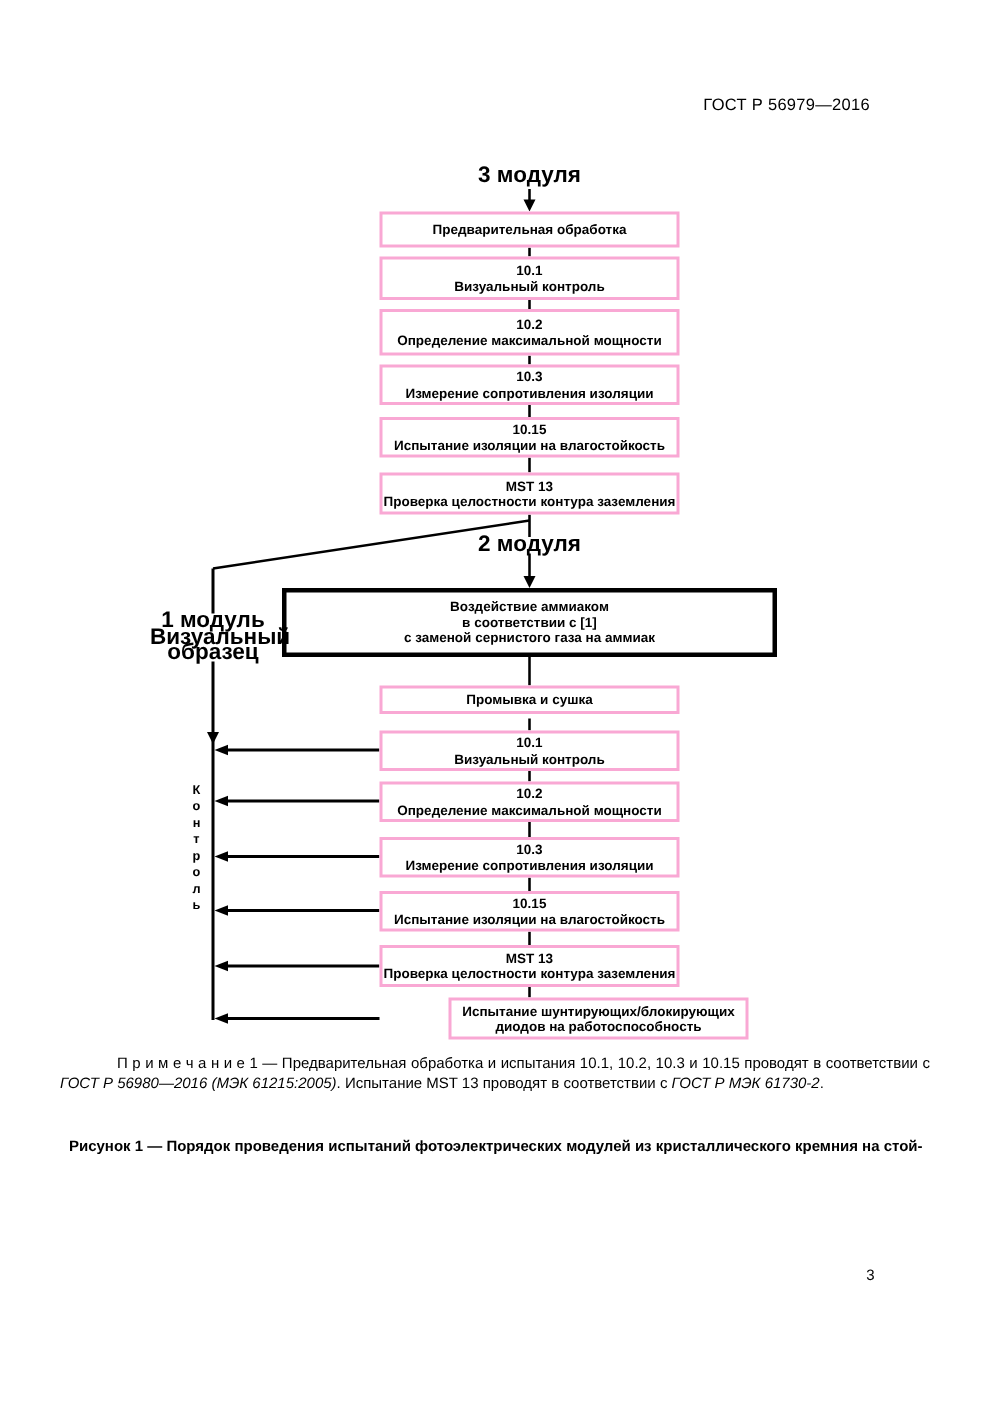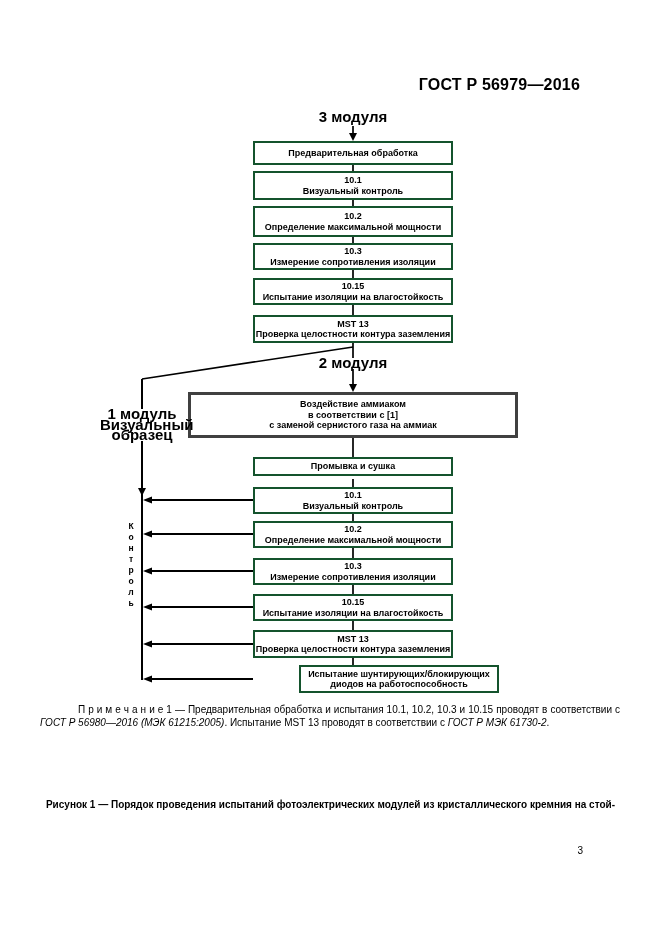--- a/index.html
+++ b/index.html
@@ -3,34 +3,34 @@
 <meta charset="utf-8">
 <style>
   html,body{margin:0;padding:0;}
   body{
     width:661px;height:936px;position:relative;background:#ffffff;
     font-family:"Liberation Sans","DejaVu Sans",sans-serif;color:#000;
     overflow:hidden;
   }
   
   .doc-number{
-    position:absolute;top:76px;right:81px;
-    font-size:16px;font-weight:bold;letter-spacing:0.2px;
+    position:absolute;top:64px;right:81px;
+    font-size:11px;font-weight:normal;letter-spacing:0.2px;
   }
   
   .fbox{
     position:absolute;left:253px;width:200px;
-    border:2px solid #14532d;background:#fff;box-sizing:border-box;
+    border:2px solid #f9a8d4;background:#fff;box-sizing:border-box;
     display:flex;flex-direction:column;justify-content:center;align-items:center;
     font-size:9px;font-weight:bold;line-height:10.5px;text-align:center;
   }
   .fbox span{display:block;white-space:nowrap;}
   .bigbox{
     position:absolute;left:188px;top:392px;width:330px;height:46px;
-    border:3px solid #404040;background:#fff;box-sizing:border-box;
+    border:3px solid #000000;background:#fff;box-sizing:border-box;
     display:flex;flex-direction:column;justify-content:center;align-items:center;
     font-size:9px;font-weight:bold;line-height:10.5px;text-align:center;
   }
   .flow-label{
     position:absolute;text-align:center;font-size:15px;font-weight:bold;
     line-height:10.5px;background:#fff;z-index:3;
   }
   .vertical-word{
     position:absolute;left:123px;top:521px;width:16px;
     font-size:8.5px;font-weight:bold;line-height:11px;text-align:center;z-index:3;
@@ -39,21 +39,21 @@
   .fbox,.bigbox{z-index:2;}
   
   .note{
     position:absolute;left:40px;top:703px;width:580px;
     font-size:10px;line-height:13px;text-align:justify;text-indent:38px;
   }
   .note i{font-style:italic;}
   
   .caption{
     position:absolute;left:45px;top:758px;width:571px;
-    font-size:10px;font-weight:bold;line-height:13px;text-align:center;margin-top:40px;
+    font-size:10px;font-weight:bold;line-height:13px;text-align:center;
   }
   .page-number{
     position:absolute;top:845px;right:78px;font-size:10px;
   }
 </style>
 </head>
 <body>
 
 <div class="doc-number">ГОСТ Р 56979—2016</div>
 

